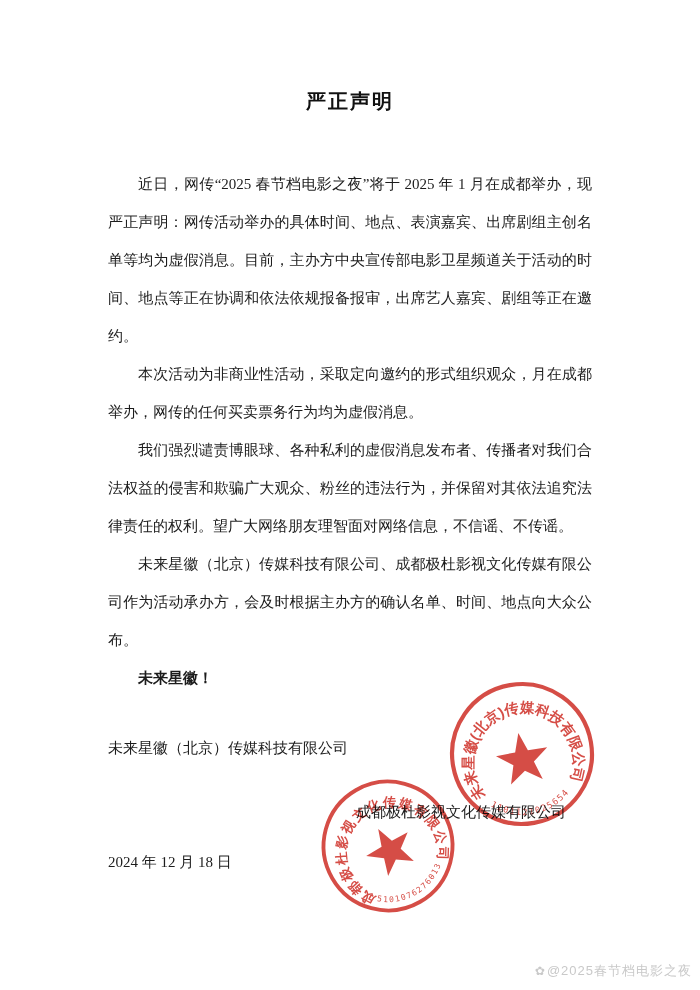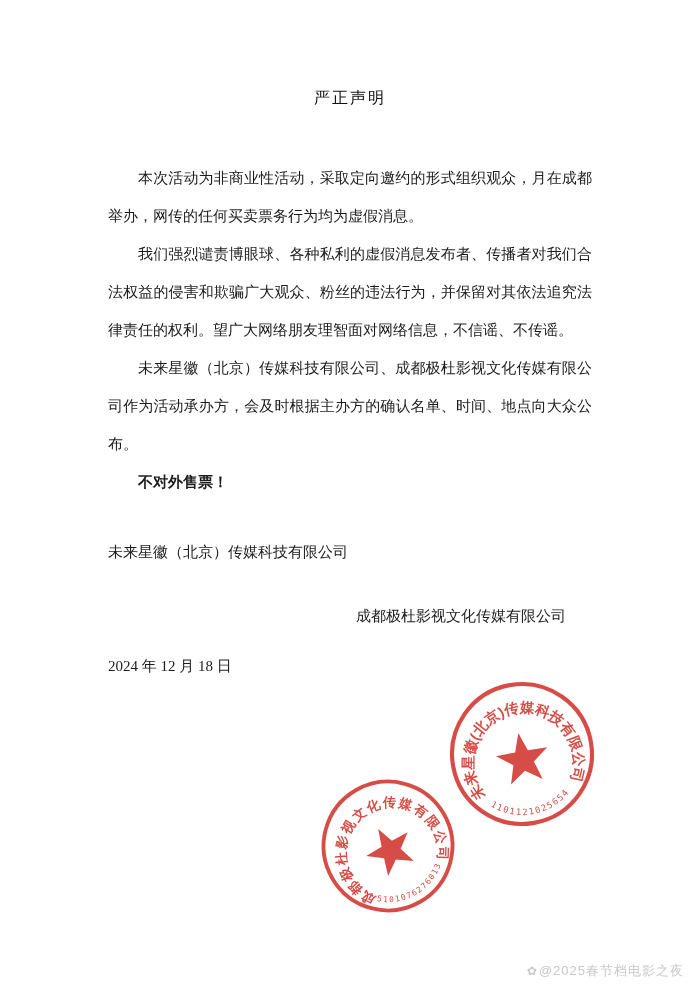--- a/index.html
+++ b/index.html
@@ -4,21 +4,21 @@
 <style>
   html,body { margin:0; padding:0; }
   body { width:700px; height:990px; background:#ffffff; }
   .page {
     position:relative; width:700px; height:990px; background:#ffffff;
     font-family:"Liberation Serif","DejaVu Serif",serif; color:#1c1c1c;
     overflow:hidden;
   }
   .doc-title {
     margin:0; padding-top:88px; text-align:center;
-    font-size:16px; font-weight:normal; letter-spacing:2px; color:#111;
+    font-size:20px; font-weight:bold; letter-spacing:2px; color:#111;
   }
   .content {
     margin:50px 108px 0 108px; font-size:15px; line-height:38px;
     text-align:justify; text-justify:inter-ideograph;
   }
   .content p { margin:0; text-indent:2em; }
   .closing { margin-top:16px; font-weight:bold; text-indent:2em; font-size:15px; line-height:38px; }
   .sig-block { margin:32px 108px 0 108px; font-size:15px; line-height:38px; position:relative; z-index:1; }
   .sig-company-1 { text-align:left; }
   .sig-company-2 { text-align:right; padding-right:26px; margin-top:26px; }
@@ -35,38 +35,39 @@
   .seal-ring { fill:none; stroke:currentColor; stroke-width:5.5; }
   .seal-star { fill:currentColor; }
   .seal-text { fill:currentColor; font-family:"Liberation Sans","DejaVu Sans",sans-serif;
                font-weight:bold; font-size:19px; }
   .seal-text-2 { letter-spacing:2.5px; }
   .seal-num { fill:currentColor; font-family:"DejaVu Sans Mono",monospace;
               font-size:11.5px; letter-spacing:2px; }
   .guide { fill:none; stroke:none; }
 
   .watermark {
-    position:absolute; right:16px; bottom:10px; color:#c9c9c9;
+    position:absolute; right:8px; bottom:10px; color:#c9c9c9;
     font-size:13px; font-family:"Liberation Sans","DejaVu Sans",sans-serif;
     letter-spacing:1px; user-select:none;
   }
   .watermark .flower { font-size:12px; margin:0 1px; }
 </style>
 </head>
 <body>
 
 <div class="page">
 
   <h1 class="doc-title">严正声明</h1>
 
   <div class="content">
+    <p>近日，网传“2025 春节档电影之夜”将于 2025 年 1 月在成都举办，现严正声明：网传活动举办的具体时间、地点、表演嘉宾、出席剧组主创名单等均为虚假消息。目前，主办方中央宣传部电影卫星频道关于活动的时间、地点等正在协调和依法依规报备报审，出席艺人嘉宾、剧组等正在邀约。</p>
     <p>本次活动为非商业性活动，采取定向邀约的形式组织观众，月在成都举办，网传的任何买卖票务行为均为虚假消息。</p>
     <p>我们强烈谴责博眼球、各种私利的虚假消息发布者、传播者对我们合法权益的侵害和欺骗广大观众、粉丝的违法行为，并保留对其依法追究法律责任的权利。望广大网络朋友理智面对网络信息，不信谣、不传谣。</p>
     <p>未来星徽（北京）传媒科技有限公司、成都极杜影视文化传媒有限公司作为活动承办方，会及时根据主办方的确认名单、时间、地点向大众公布。</p>
-    <p class="closing">不对外售票！</p>
+    <p class="closing">未来星徽！</p>
   </div>
 
   <div class="sig-block">
     <div class="sig-company-1">未来星徽（北京）传媒科技有限公司</div>
     <div class="sig-company-2">成都极杜影视文化传媒有限公司</div>
     <div class="sig-date">2024 年 12 月 18 日</div>
   </div>
 
   <div class="stamp stamp-1">
     <svg viewBox="0 0 200 200" xmlns="http://www.w3.org/2000/svg" xmlns:xlink="http://www.w3.org/1999/xlink">

